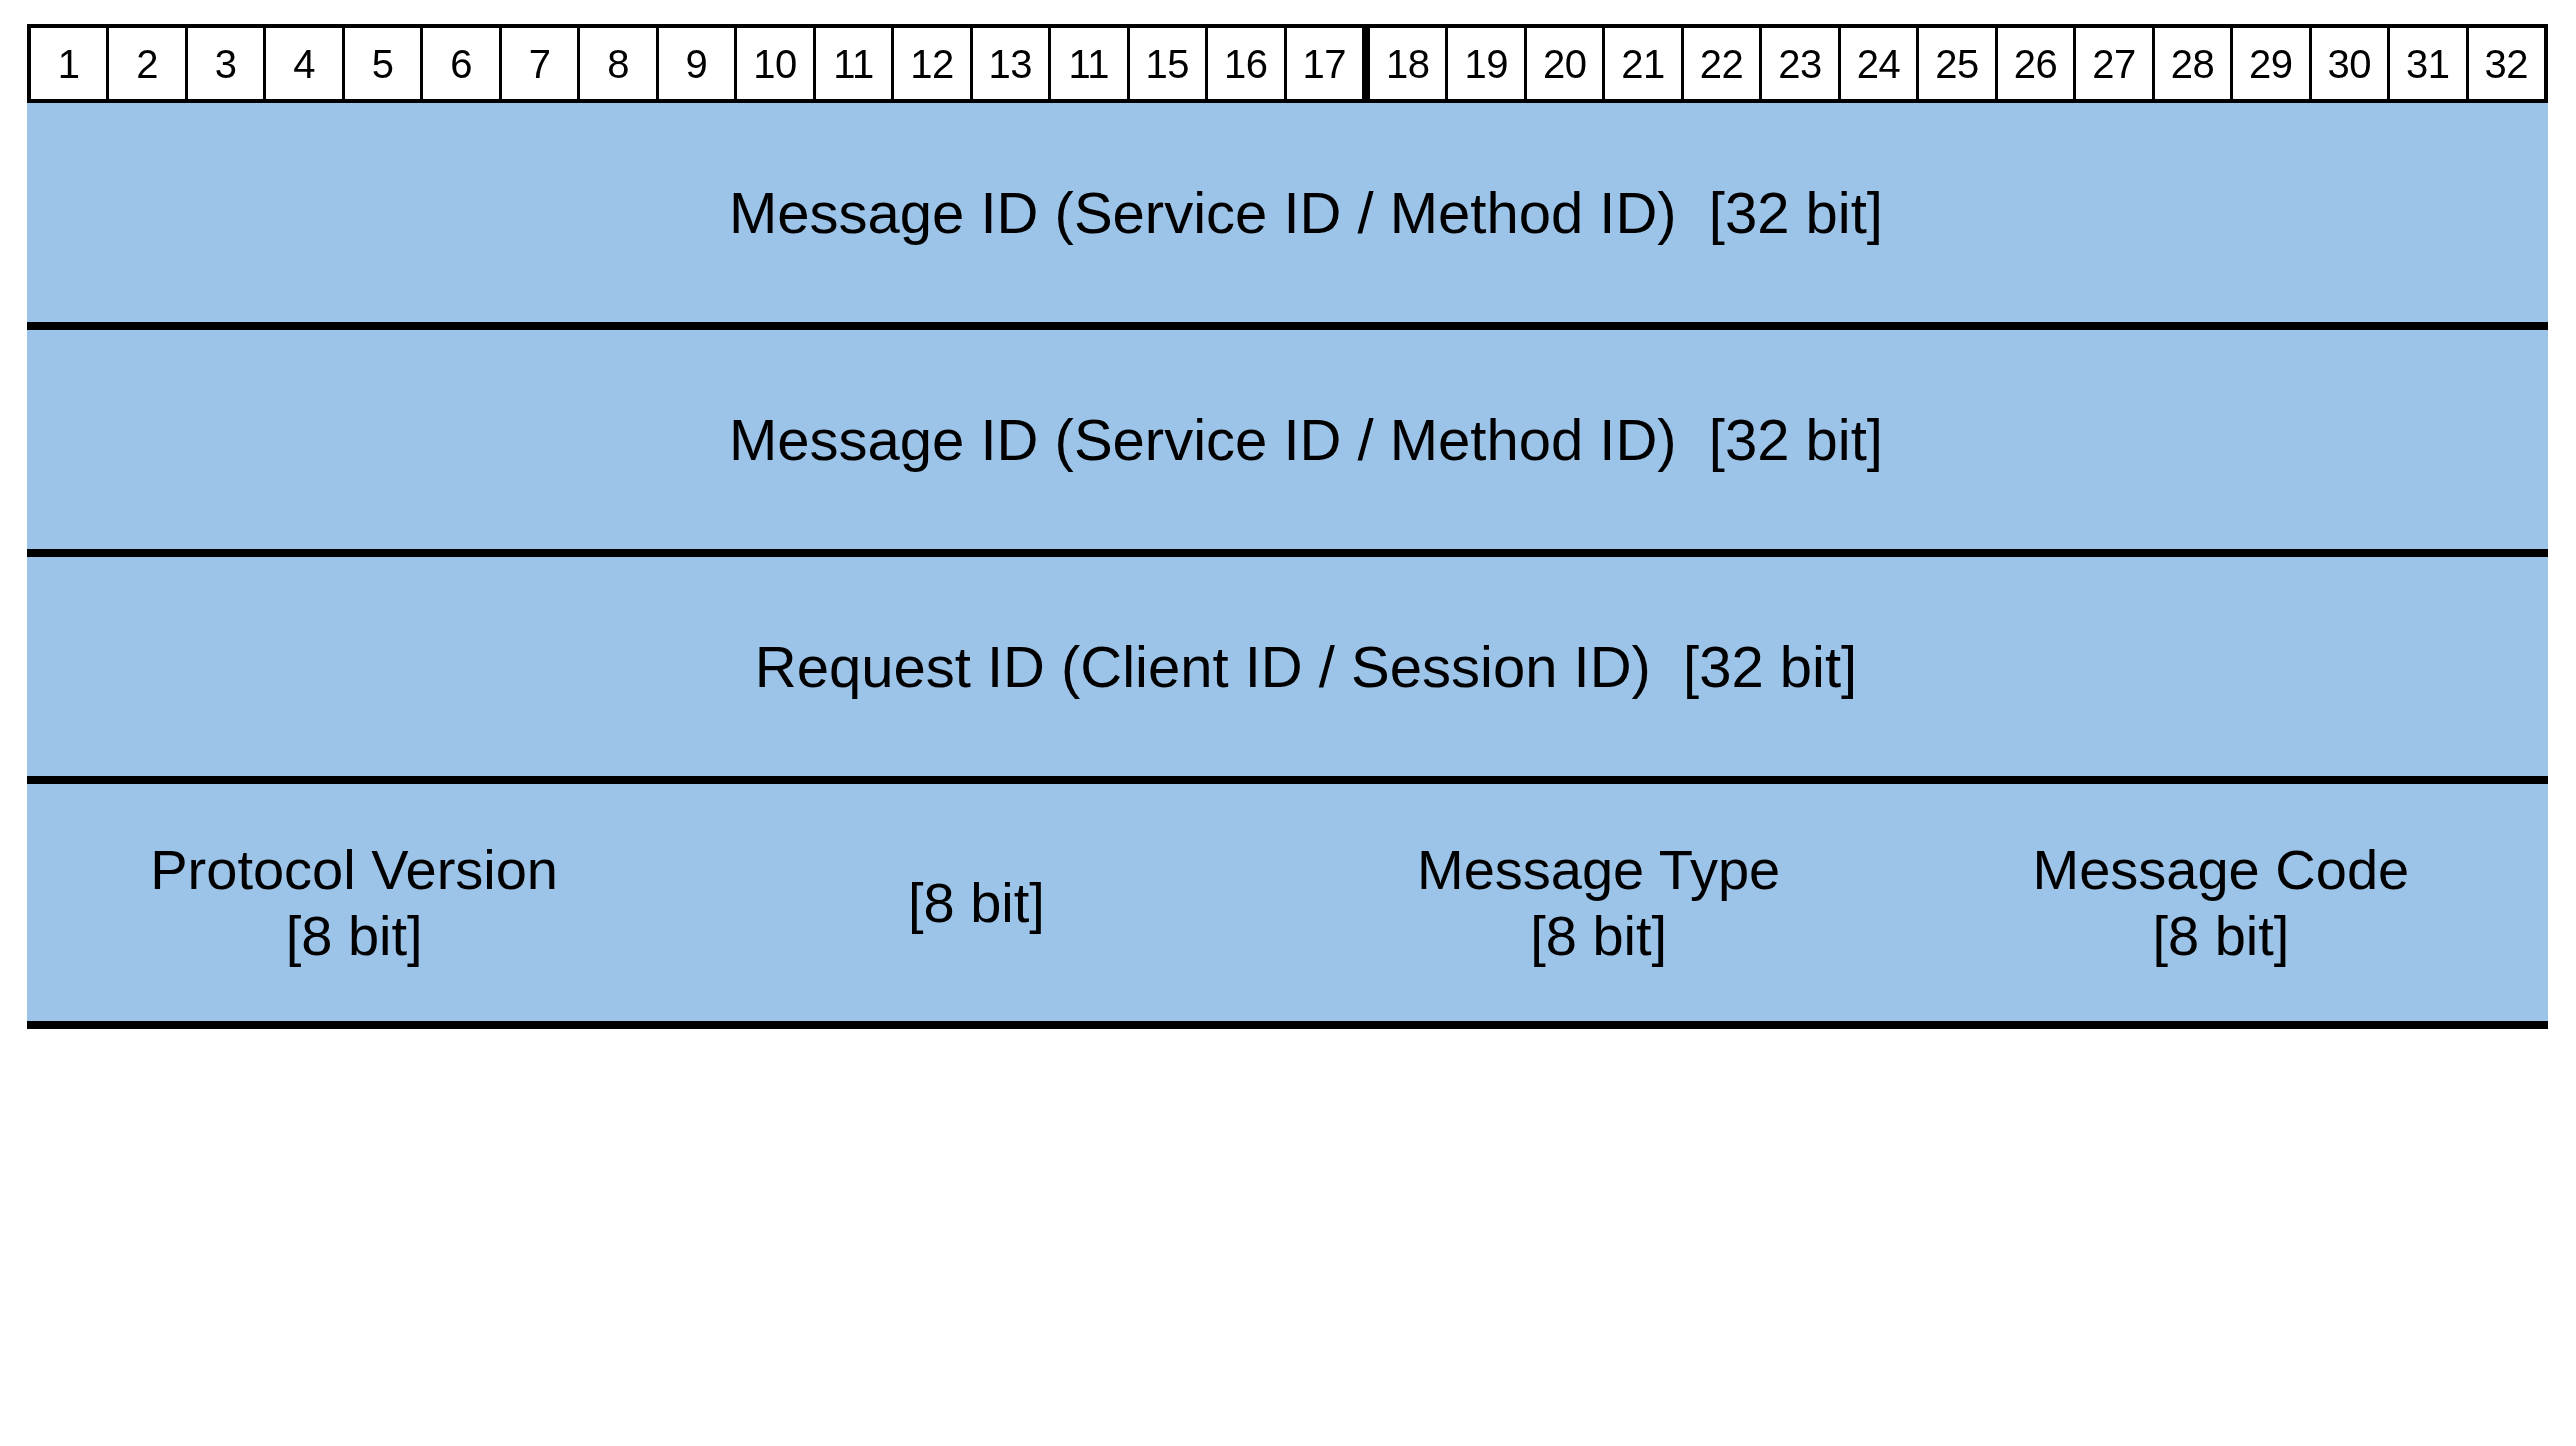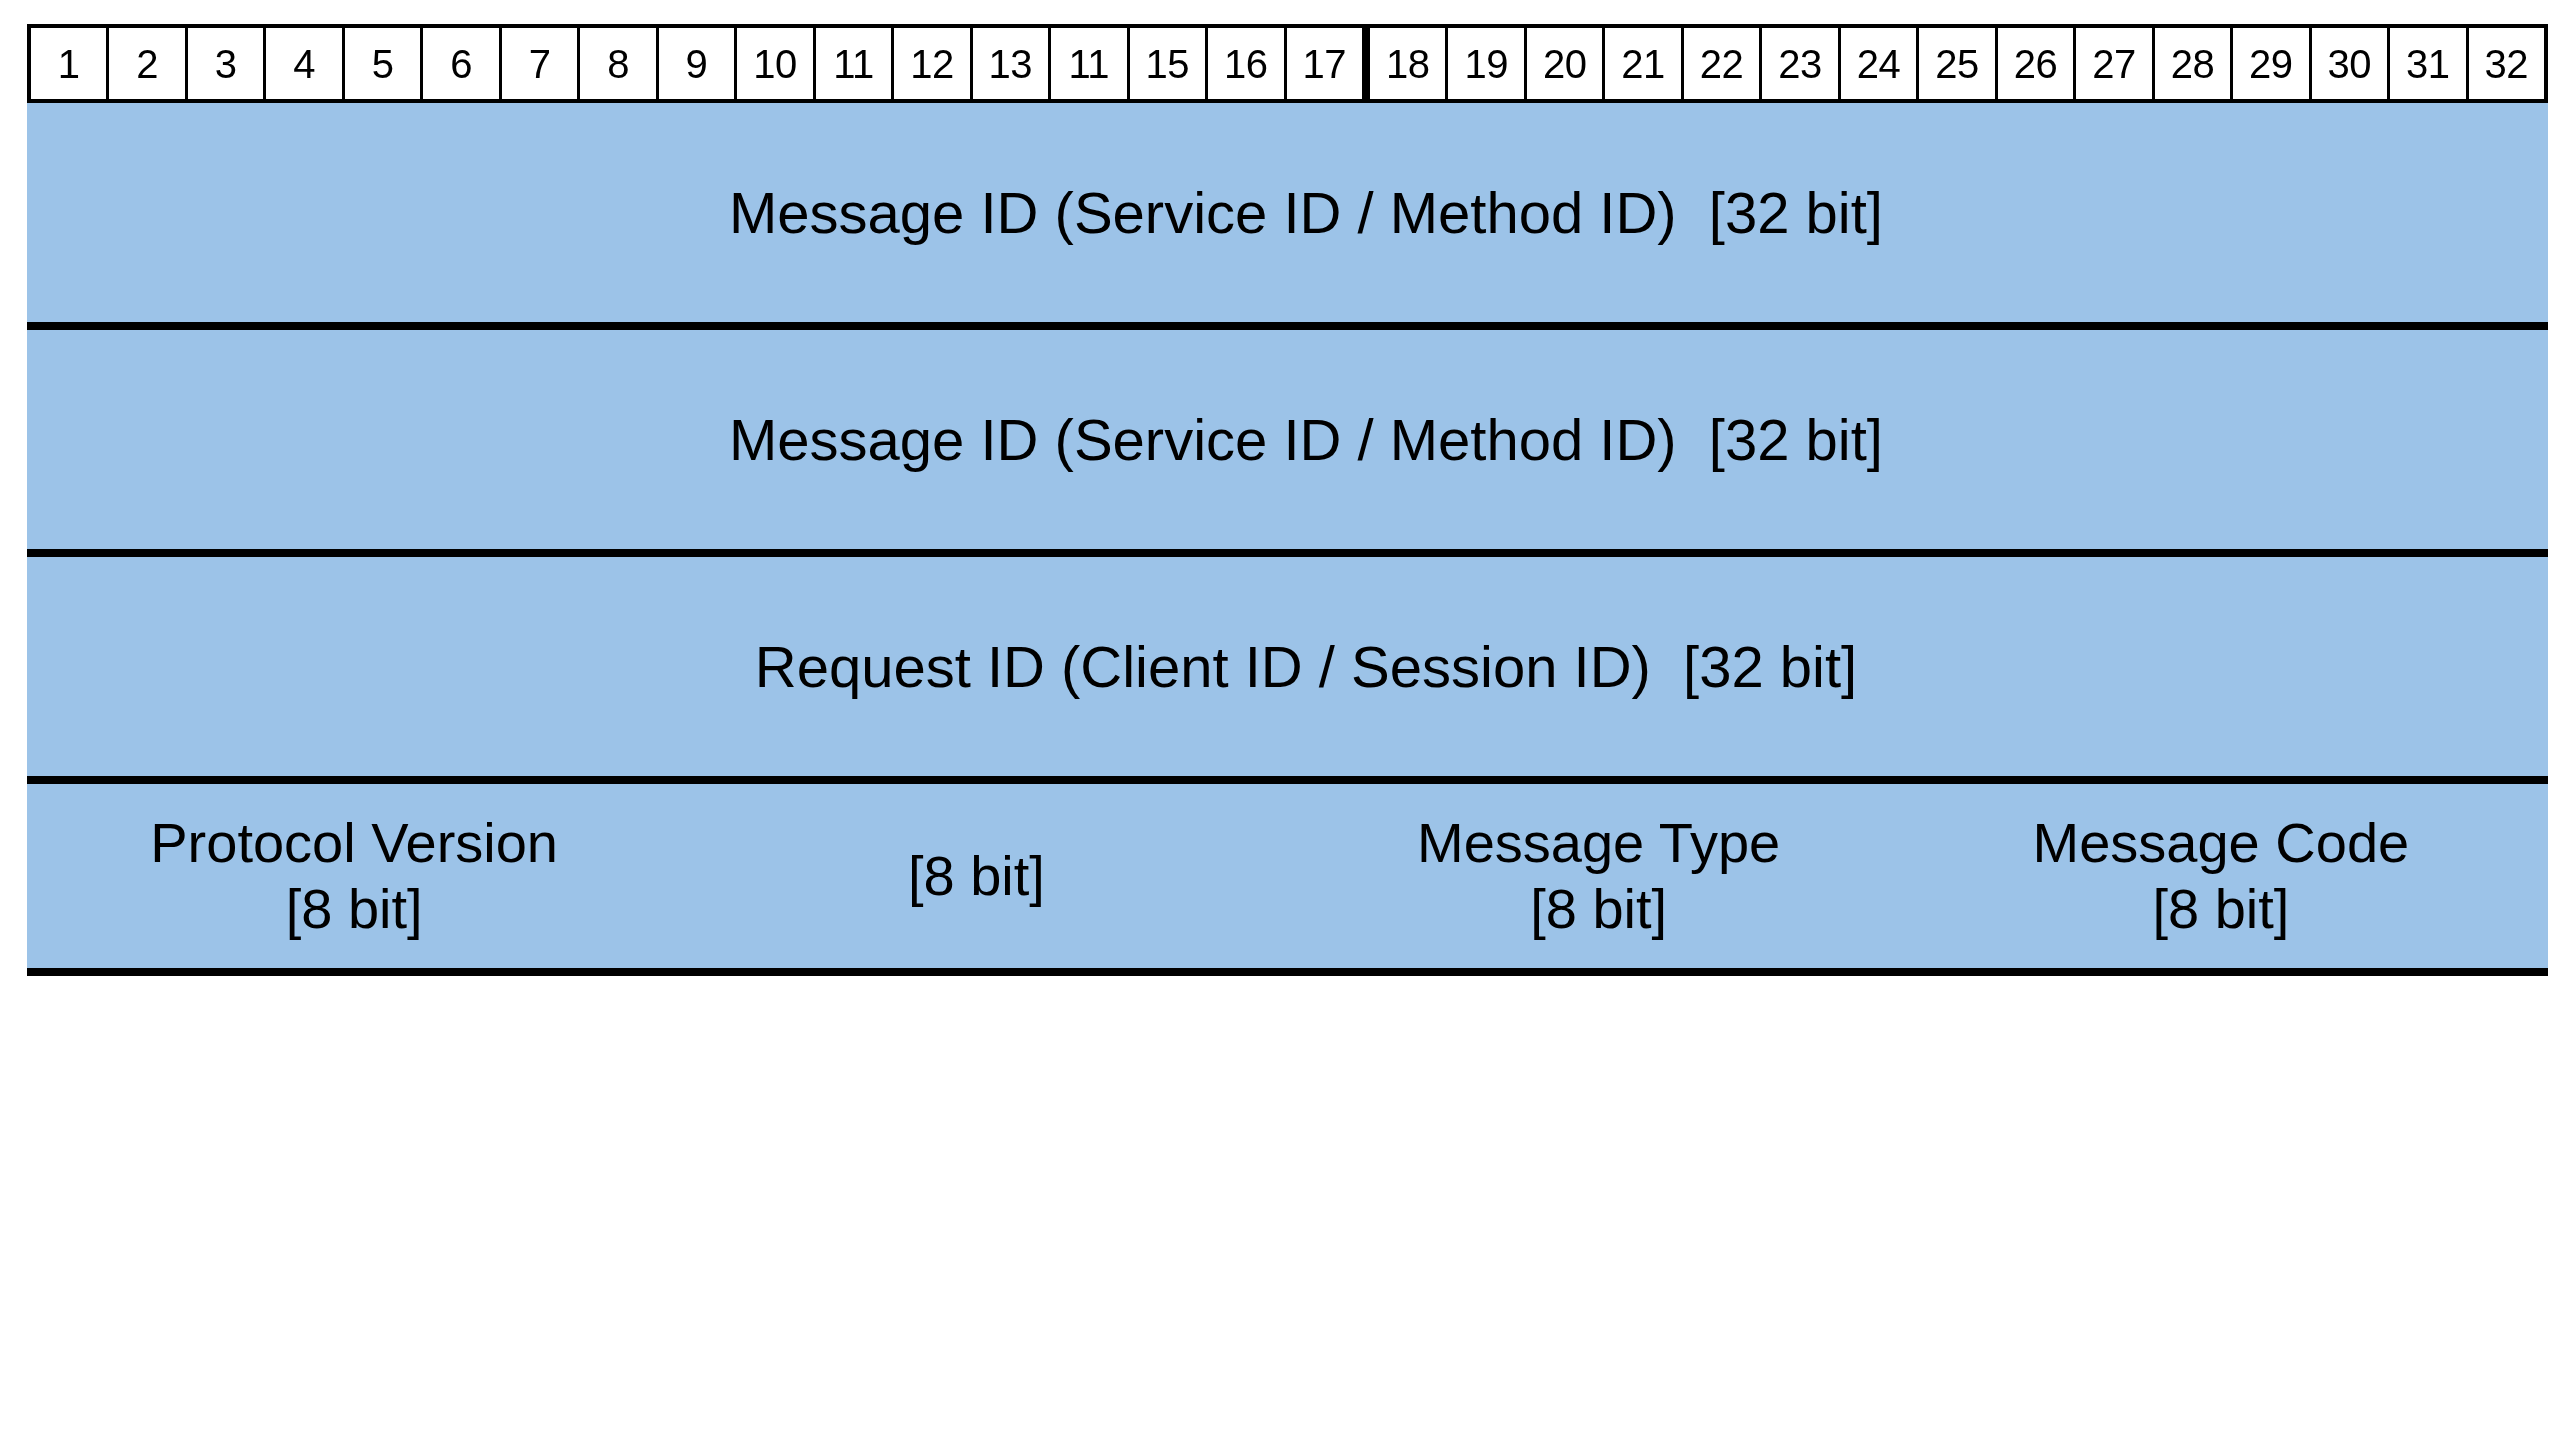--- a/index.html
+++ b/index.html
@@ -68,21 +68,21 @@
     padding-left: 37px;
   }
   .row-32bit .field-label {
     font-size: 58px;
     line-height: 1.15;
     white-space: pre;
   }
 
   
   .row-8bit {
-    height: 192px;
+    height: 245px;
     display: flex;
     align-items: center;
     justify-content: space-between;
     padding: 16px;
   }
   .octet-field {
     flex: 1 1 0;
     display: flex;
     flex-direction: column;
     align-items: center;

